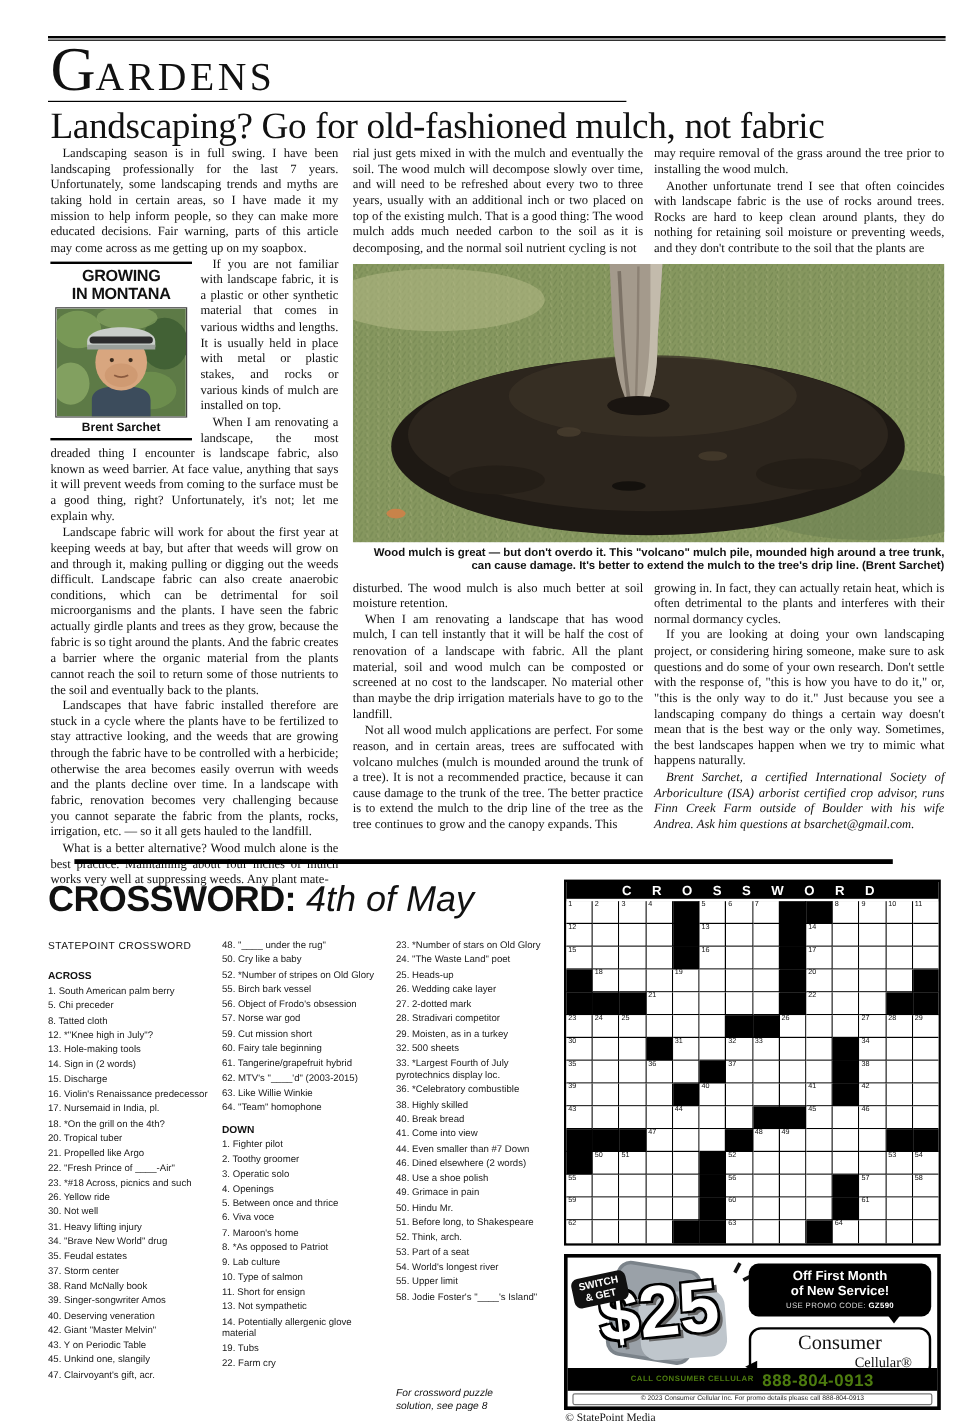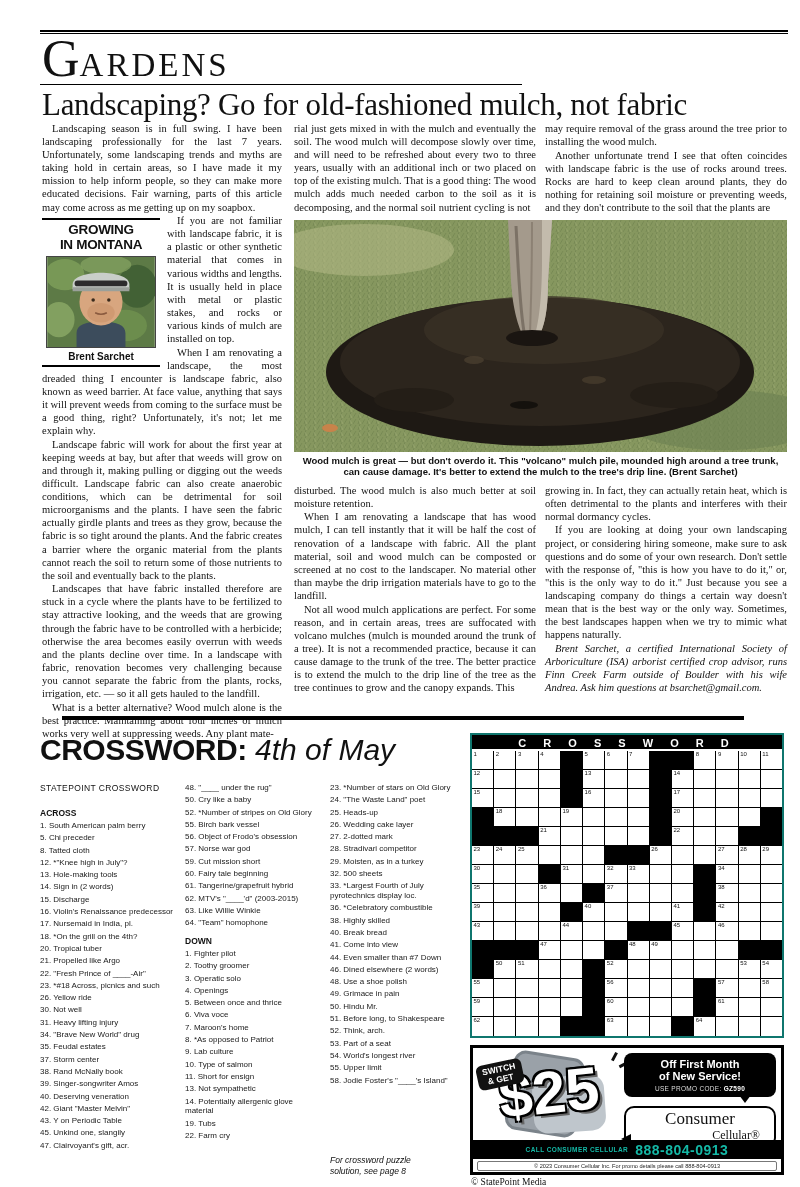--- a/index.html
+++ b/index.html
@@ -30,38 +30,38 @@
   .sidebar{float:left;width:118px;margin:4px 7px 2px 0;border-top:2.5px solid #000;
            border-bottom:2px solid #000;padding:3px 0 2px;text-align:center}
   .sidebar-title{font-family:"Liberation Sans",sans-serif;font-weight:bold;font-size:13.5px;
                  line-height:14.5px;letter-spacing:-.3px}
   .sidebar svg{display:block;margin:4px auto 2px;border:1px solid #444}
   .sidebar-byline{font-family:"Liberation Sans",sans-serif;font-weight:bold;font-size:10px}
   
   .twocol{display:grid;grid-template-columns:1fr 1fr;gap:9px}
   .photo{margin-top:5px;line-height:0}
   .caption{font-family:"Liberation Sans",sans-serif;font-weight:bold;font-size:9.5px;
-           line-height:11.5px;text-align:center;margin:3px 0 6px}
+           line-height:11.5px;text-align:right;margin:3px 0 6px}
   
   .article-end-rule{position:absolute;left:62px;top:716px;width:682px;height:4px;background:#000}
   
   .xw-left{position:absolute;left:40px;top:733px;width:424px}
   .xw-title{font-family:"Liberation Sans",sans-serif;font-weight:900;font-size:30px;
             letter-spacing:-.5px}
   .xw-title .sub{font-weight:500;font-style:italic;letter-spacing:0}
   .clue-cols{display:flex;gap:11px;margin-top:16px;font-family:"Liberation Sans",sans-serif}
   .clue-col{width:134px}
   .xw-label{font-size:8.5px;letter-spacing:.4px;margin-bottom:15px}
   .xw-header{font-size:8.5px;font-weight:bold;margin:8px 0 3px}
   .clue-col:first-child .xw-header{margin-top:0}
   .xw-clue{font-size:8px;line-height:9.7px;margin-bottom:2.6px;color:#1a1a1a}
   .xw-note{margin-top:70px;font-size:8.5px;line-height:10.5px;font-style:italic;width:100px}
   
   .xw-right{position:absolute;left:470px;top:733px;width:314px}
-  .xw-gridbox{border:2px solid #0f766e;background:#fff}
+  .xw-gridbox{border:2px solid #000000;background:#fff}
   .xw-grid-title{height:16px;background:#000;color:#fff;text-align:center;
                  font-family:"Liberation Sans",sans-serif;font-weight:bold;font-size:11px;
                  line-height:16px;letter-spacing:7px;border-bottom:2px solid #fff}
   .xw-row{display:flex;height:19px}
   .xw-cell{flex:1;position:relative;background:#fff;border-right:1px solid #000;
            border-bottom:1px solid #000}
   .xw-cell:last-child{border-right:none}
   .xw-row:last-child .xw-cell{border-bottom:none}
   .xw-cell.black{background:#000}
   .xw-num{position:absolute;top:0;left:1.5px;font-family:"Liberation Sans",sans-serif;
@@ -93,21 +93,21 @@
                  border-left:6px solid transparent;border-right:6px solid transparent;
                  border-top:8px solid #000}
   .ad-logo{position:absolute;right:5px;top:58px;width:152px;height:42px;background:#fff;
            border:2.5px solid #000;border-radius:10px;display:flex;flex-direction:column;
            justify-content:center;align-items:center;font-family:"Liberation Serif",serif}
   .ad-logo .b1{font-size:17px;line-height:16px}
   .ad-logo .b2{font-size:12px;line-height:16px;align-self:flex-end;margin-right:14px}
   .ad-logo-tail{position:absolute;right:150px;top:86px;width:0;height:0;
                 border-top:5px solid transparent;border-bottom:5px solid transparent;
                 border-right:10px solid #000}
-  .ad-bar{position:absolute;left:0;right:0;top:92px;height:19px;background:#000;color:#14b8a6;
+  .ad-bar{position:absolute;left:0;right:0;top:92px;height:19px;background:#000;color:#4d7c0f;
           display:flex;align-items:center;justify-content:center;gap:7px;
           font-family:"Liberation Sans",sans-serif}
   .ad-bar .call{font-weight:bold;font-size:6.5px;letter-spacing:.4px}
   .ad-bar .phone{font-weight:800;font-size:14px;letter-spacing:.5px}
   .ad-fine{position:absolute;left:4px;right:4px;top:113px;text-align:center;font-size:5.6px;
            color:#222;font-family:"Liberation Sans",sans-serif;border:0.5px solid #777;
            border-radius:2px;padding:1px 0}
   .statepoint-credit{position:absolute;left:471px;top:1177px;font-size:9.5px;
                      font-family:"Liberation Serif",serif}
 </style>

